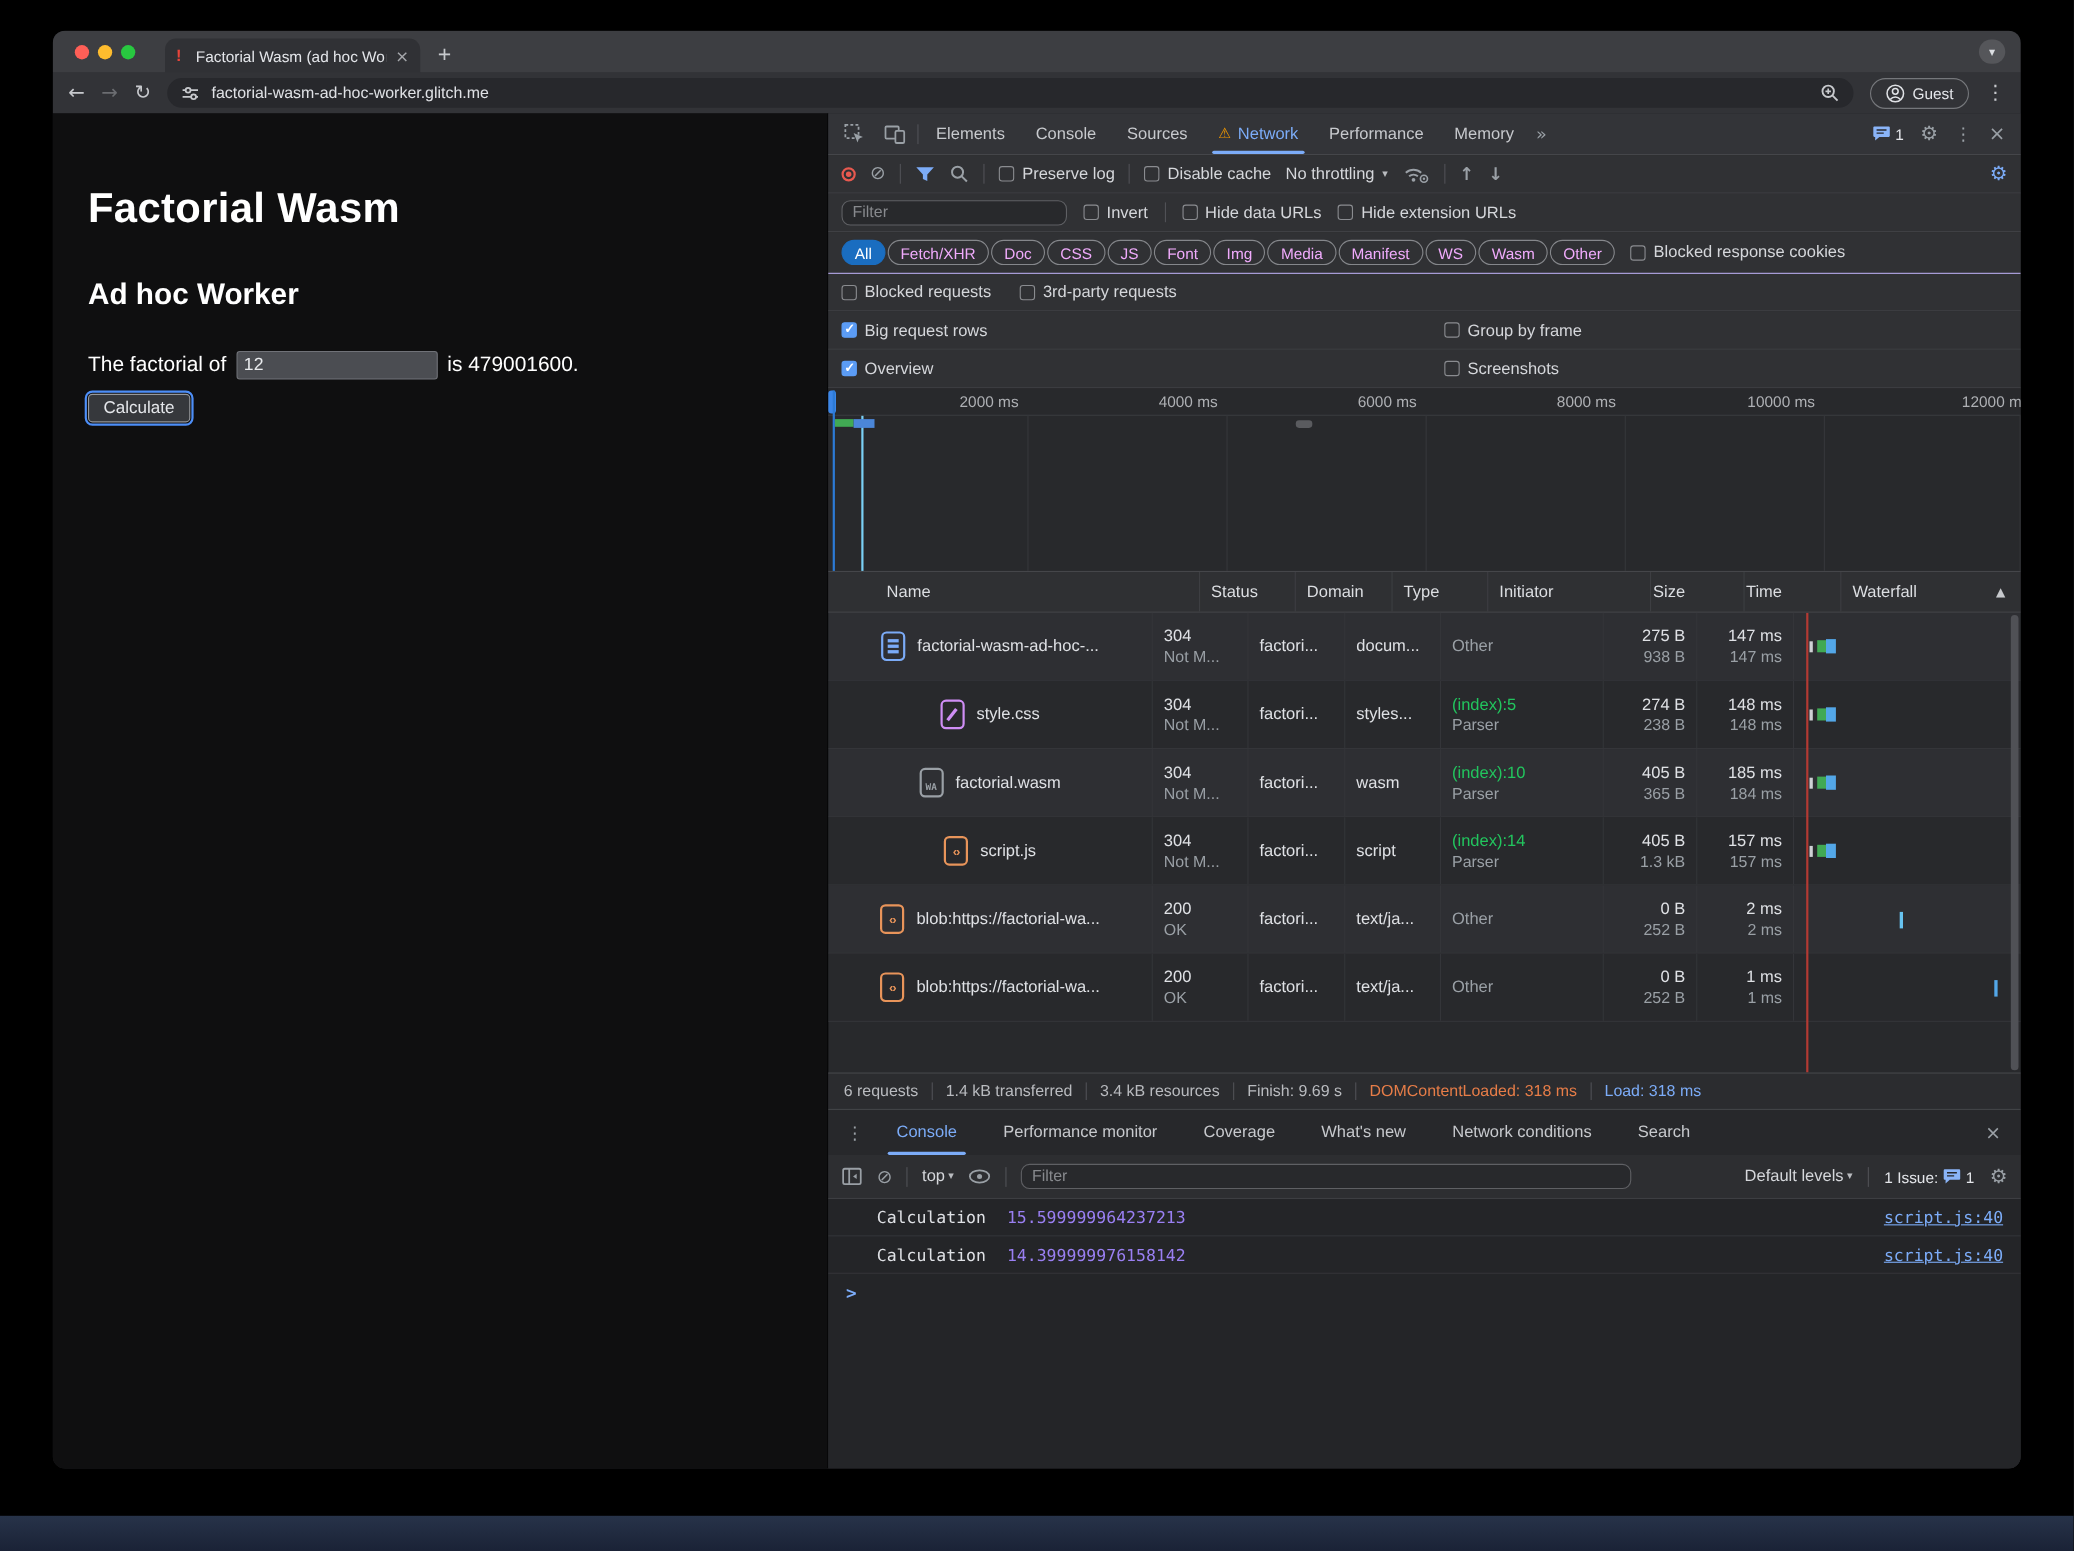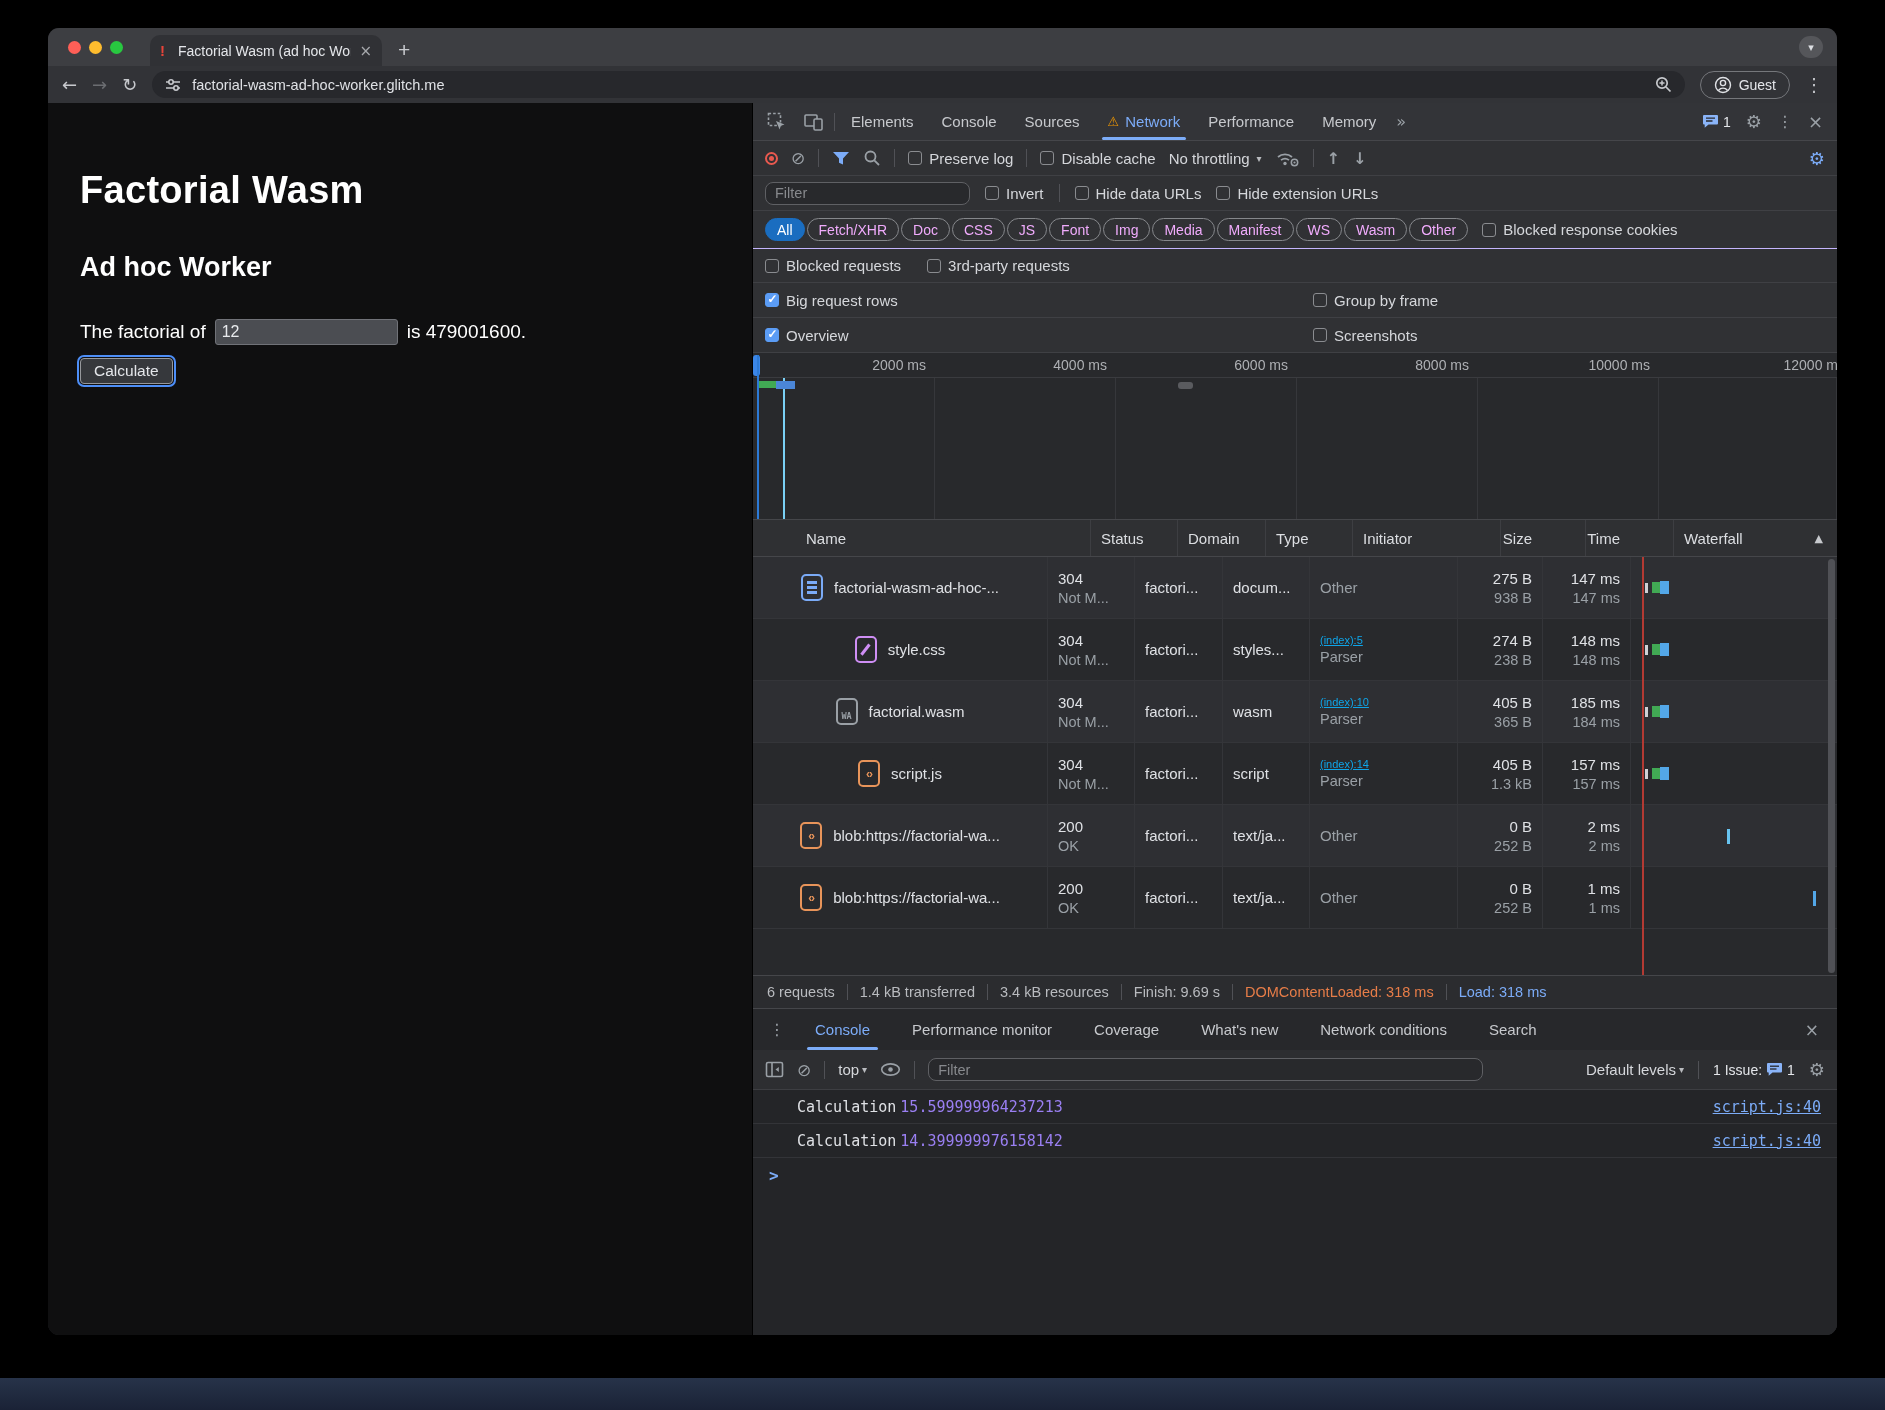--- a/index.html
+++ b/index.html
@@ -109,21 +109,21 @@
 
   .dt-body { height:418px; position:relative; flex:none; overflow:hidden; }
   .req { height:62px; border-bottom:1px solid #343539; }
   .req:nth-child(odd) { background:#2e2f33; }
   .req:nth-child(even) { background:#28292c; }
   .req > div { padding:0 10px; border-left:1px solid #343539; display:flex; flex-direction:column; justify-content:center; gap:3px; overflow:hidden; }
   .req > div:first-child { border-left:none; flex-direction:row; align-items:center; gap:11px; }
   .l1 { color:#dfe1e5; font-size:15px; white-space:nowrap; }
   .l2 { color:#9aa0a6; font-size:14.5px; white-space:nowrap; }
   .num { text-align:right; align-items:flex-end; }
-  .ilink { color:#0ea5e9; text-decoration:underline; font-size:11px; white-space:nowrap; }
+  .ilink { color:#22c55e; font-size:15px; white-space:nowrap; }
   .igrey { color:#9aa0a6; font-size:15px; }
   .ficon { width:22px; height:27px; border-radius:5px; flex:none; display:flex; align-items:center; justify-content:center; position:relative; }
   .ficon.doc { border:2.5px solid #7babf7; }
   .ficon.doc .bars { width:10px; height:2.5px; background:#7babf7; box-shadow:0 5px 0 #7babf7, 0 -5px 0 #7babf7; }
   .ficon.css { border:2.5px solid #cf8ef5; }
   .ficon.css .pen { width:2.5px; height:13px; background:#cf8ef5; transform:rotate(38deg); }
   .ficon.wasm { border:2.5px solid #9aa0a6; color:#9aa0a6; font-size:8.5px; font-weight:bold; font-family:"DejaVu Sans Mono",monospace; align-items:flex-end; padding-bottom:2px; }
   .ficon.js { border:2.5px solid #e8945a; color:#e8945a; font-size:12px; font-weight:bold; letter-spacing:-1px; }
   .wf { position:relative; }
   .wf .bars { position:absolute; top:24px; display:flex; align-items:center; }
@@ -148,21 +148,21 @@
   .drw-tab.active::after { content:""; position:absolute; left:12px; right:12px; bottom:0; height:3px; background:#7cacf8; border-radius:2px; }
   .dots-v { color:#9aa0a6; font-size:16px; padding:0 8px; }
   .drw-close { margin-left:auto; color:#9aa0a6; font-size:17px; padding-right:10px; }
 
   .drawer-toolbar { height:40px; background:#2d2e31; border-bottom:1px solid #3d3e42; padding:0 12px; gap:13px; }
   .ctx { display:flex; align-items:center; gap:3px; color:#d5d7db; }
   .console-filter { flex:1; max-width:555px; }
   .drw-right { margin-left:auto; display:flex; align-items:center; gap:14px; }
 
   .console { flex:1; background:#242528; font-family:"DejaVu Sans Mono",monospace; font-size:15px; position:relative; }
-  .cmsg { height:34px; border-bottom:1px solid #333438; display:flex; align-items:center; padding-left:44px; gap:4px; }
+  .cmsg { height:34px; border-bottom:1px solid #333438; display:flex; align-items:center; padding-left:44px; gap:19px; }
   .cmsg .t { color:#dfe1e5; }
   .cmsg .v { color:#9a7ff2; }
   .cmsg .src { margin-left:auto; padding-right:16px; color:#7cacf8; text-decoration:underline; }
   .cprompt { height:34px; display:flex; align-items:center; padding-left:16px; color:#7cacf8; font-weight:bold; font-size:16px; }
 
   svg { flex:none; display:block; }
 </style>
 </head>
 <body>
 

